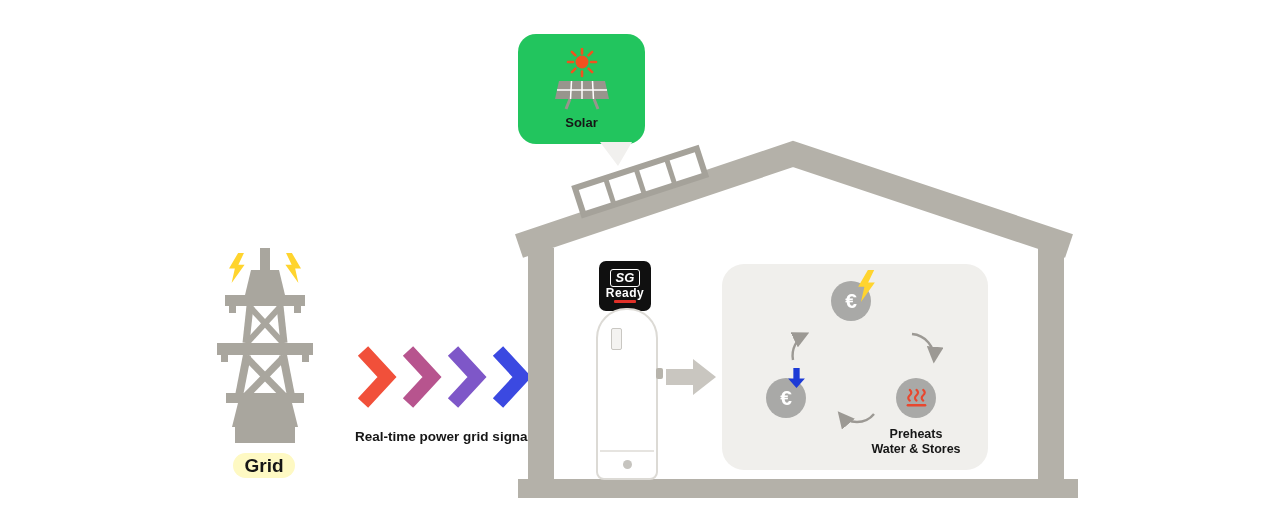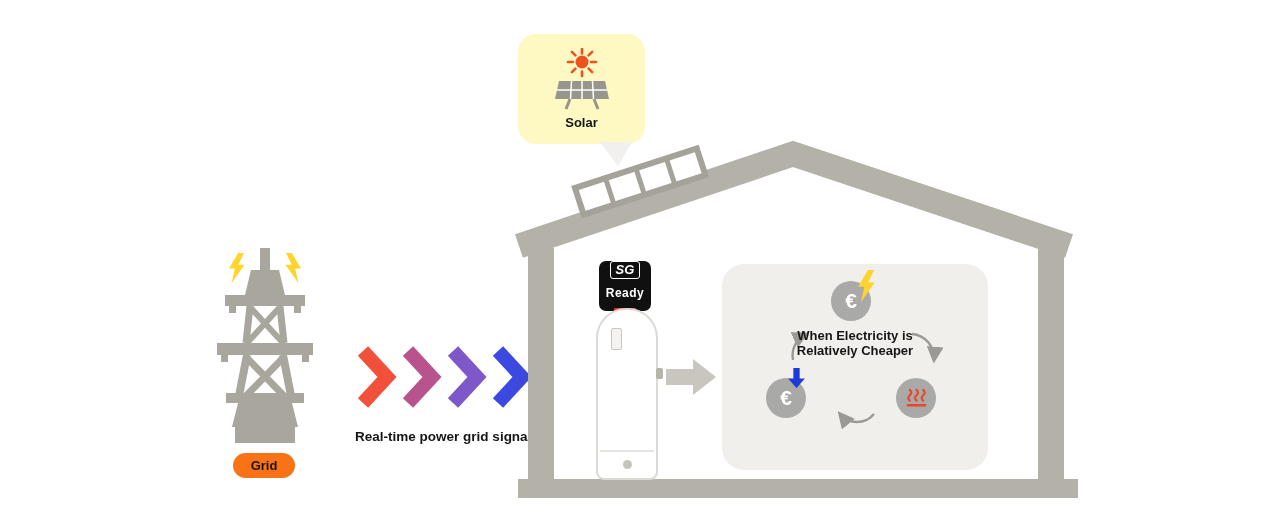--- a/index.html
+++ b/index.html
@@ -2,48 +2,48 @@
 <html><head>
 <meta charset="utf-8">
 <style>
   html,body{margin:0;padding:0;background:#ffffff;}
   .stage{position:relative;width:1284px;height:529px;background:#ffffff;overflow:hidden;
          font-family:"Liberation Sans",sans-serif;color:#161616;}
   .abs{position:absolute;}
 
   
   .tower{left:205px;top:243px;}
-  .grid-pill{left:233px;top:453px;width:62px;height:25px;background:#f97316;border-radius:13px;
-             display:flex;align-items:center;justify-content:center;font-size:13px;font-weight:700;}
+  .grid-pill{left:233px;top:453px;width:62px;height:25px;background:#fef9c3;border-radius:13px;
+             display:flex;align-items:center;justify-content:center;font-size:19px;font-weight:700;}
 
   
   .chevrons{left:355px;top:345px;}
   .signals-label{left:337px;top:429px;width:220px;text-align:center;font-size:13.5px;font-weight:700;white-space:nowrap;}
 
   
   .house{left:505px;top:140px;}
 
   
-  .bubble{left:518px;top:34px;width:127px;height:110px;background:#fef9c3;border-radius:18px;
+  .bubble{left:518px;top:34px;width:127px;height:110px;background:#22c55e;border-radius:18px;
           display:flex;flex-direction:column;align-items:center;justify-content:center;gap:1px;}
   .bubble-label{font-size:13px;font-weight:700;}
   .bubble-tail{left:598px;top:142px;}
 
   
   .heater{left:596px;top:308px;width:62px;height:172px;background:#ffffff;border:2px solid #dcdad5;
           border-radius:30px 30px 8px 8px;box-sizing:border-box;}
   .heater-display{position:absolute;left:13px;top:18px;width:9px;height:20px;border:1.5px solid #c9c7c2;
                   border-radius:2px;background:#f4f3f1;}
   .heater-port{position:absolute;right:-7px;top:58px;width:7px;height:11px;background:#b7b4ac;border-radius:2px;}
   .heater-strip{position:absolute;left:2px;right:2px;bottom:26px;height:2px;background:#e6e4e0;}
   .heater-logo{position:absolute;left:50%;bottom:9px;width:9px;height:9px;margin-left:-4.5px;border-radius:50%;background:#c6c4bf;}
 
   
   .sg-badge{left:599px;top:261px;width:52px;height:50px;background:#101010;border-radius:7px;
-            display:flex;flex-direction:column;align-items:center;justify-content:space-between;gap:1px;}
+            display:flex;flex-direction:column;align-items:center;justify-content:center;gap:1px;}
   .sg-box{border:1.5px solid #ffffff;border-radius:3px;padding:0 5px;color:#ffffff;font-weight:700;
           font-style:italic;font-size:13px;line-height:16px;}
   .sg-ready{color:#ffffff;font-weight:700;font-size:12px;letter-spacing:.5px;line-height:10px;}
   .sg-redline{width:22px;height:3px;background:#e03028;border-radius:1px;margin-top:1px;}
 
   
   .block-arrow{left:666px;top:356px;}
 
   
   .panel{left:722px;top:264px;width:266px;height:206px;background:#f0efec;border-radius:22px;}
@@ -207,17 +207,17 @@
       <svg width="23" height="23" viewBox="0 0 24 24">
         <g fill="none" stroke="#e8472e" stroke-width="2.3" stroke-linecap="round">
           <path d="M5 3 q3.2 2.8 0 5.6 q-3.2 2.8 0 5.6"></path>
           <path d="M12 3 q3.2 2.8 0 5.6 q-3.2 2.8 0 5.6"></path>
           <path d="M19 3 q3.2 2.8 0 5.6 q-3.2 2.8 0 5.6"></path>
           <line x1="3" y1="19" x2="21" y2="19" stroke-width="2.6"></line>
         </g>
       </svg>
     </div>
 
-    <div class="cycle-label cycle-top-label">When Electricity is
-Relatively Cheaper</div>
+    <div class="cycle-label cycle-right-label">Preheats
+Water &amp; Stores</div>
   </div>
 
 </div>
 
 </body></html>

